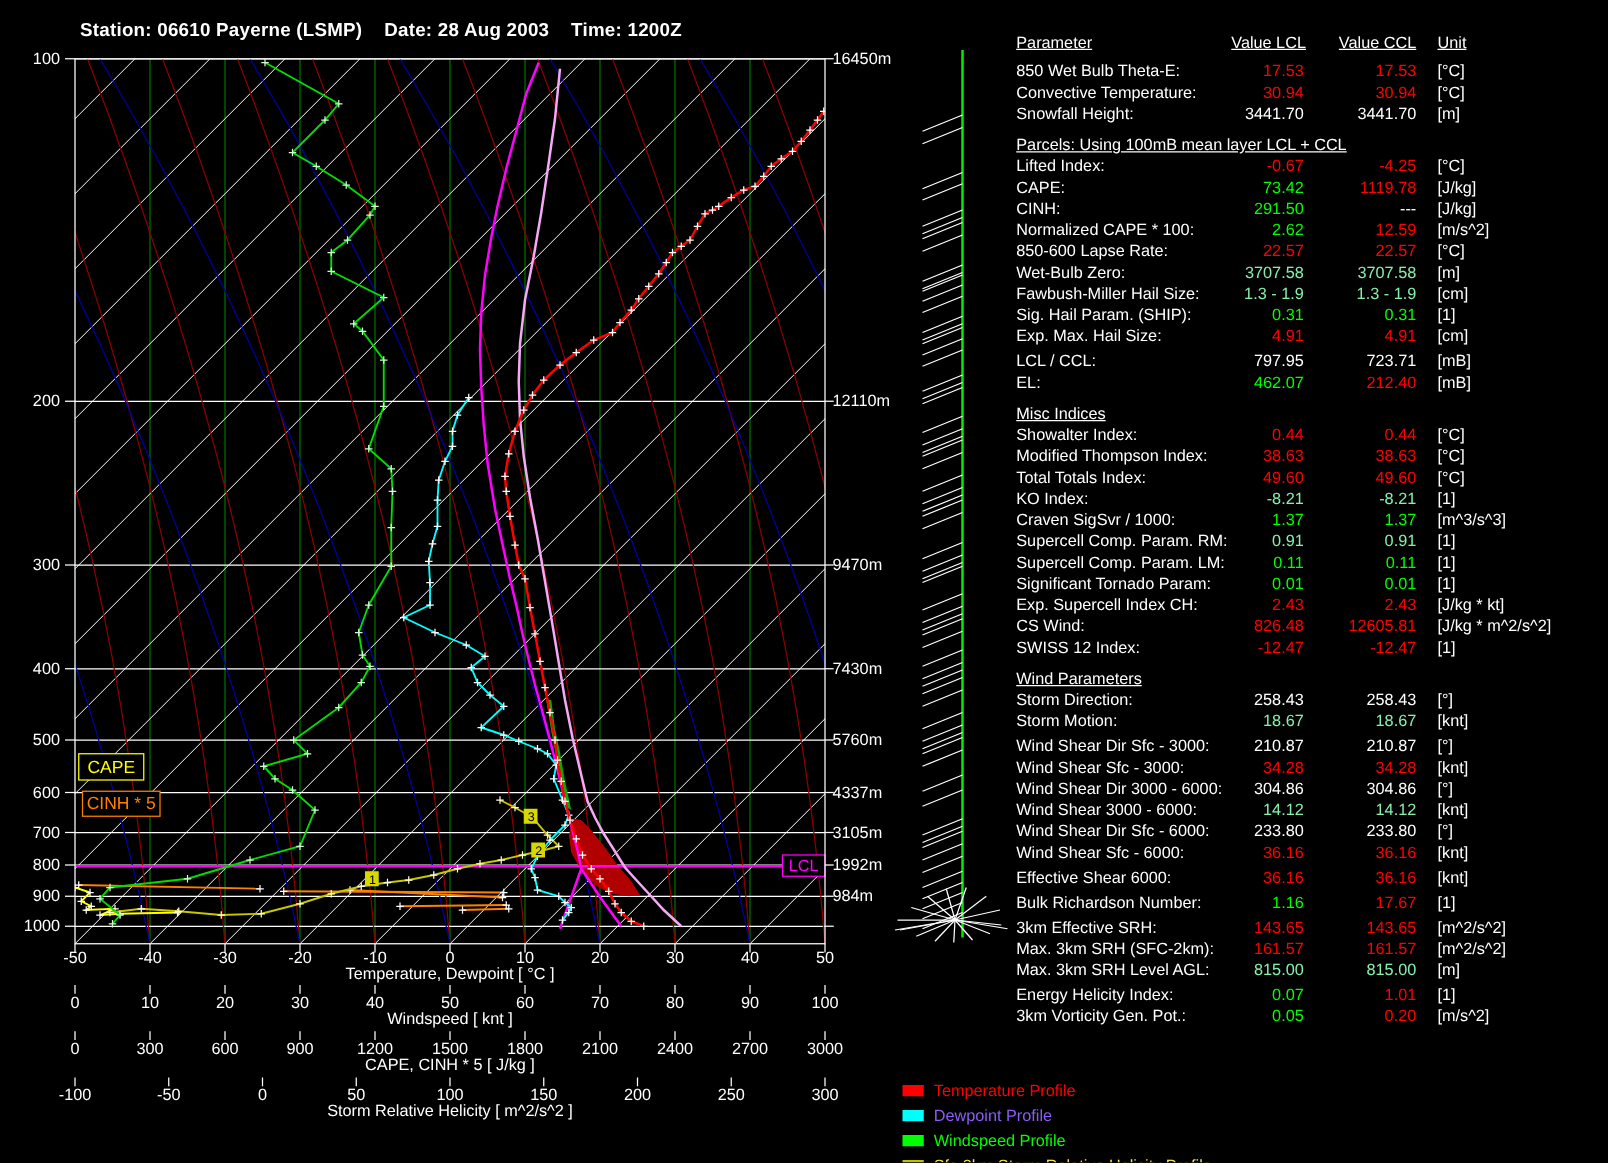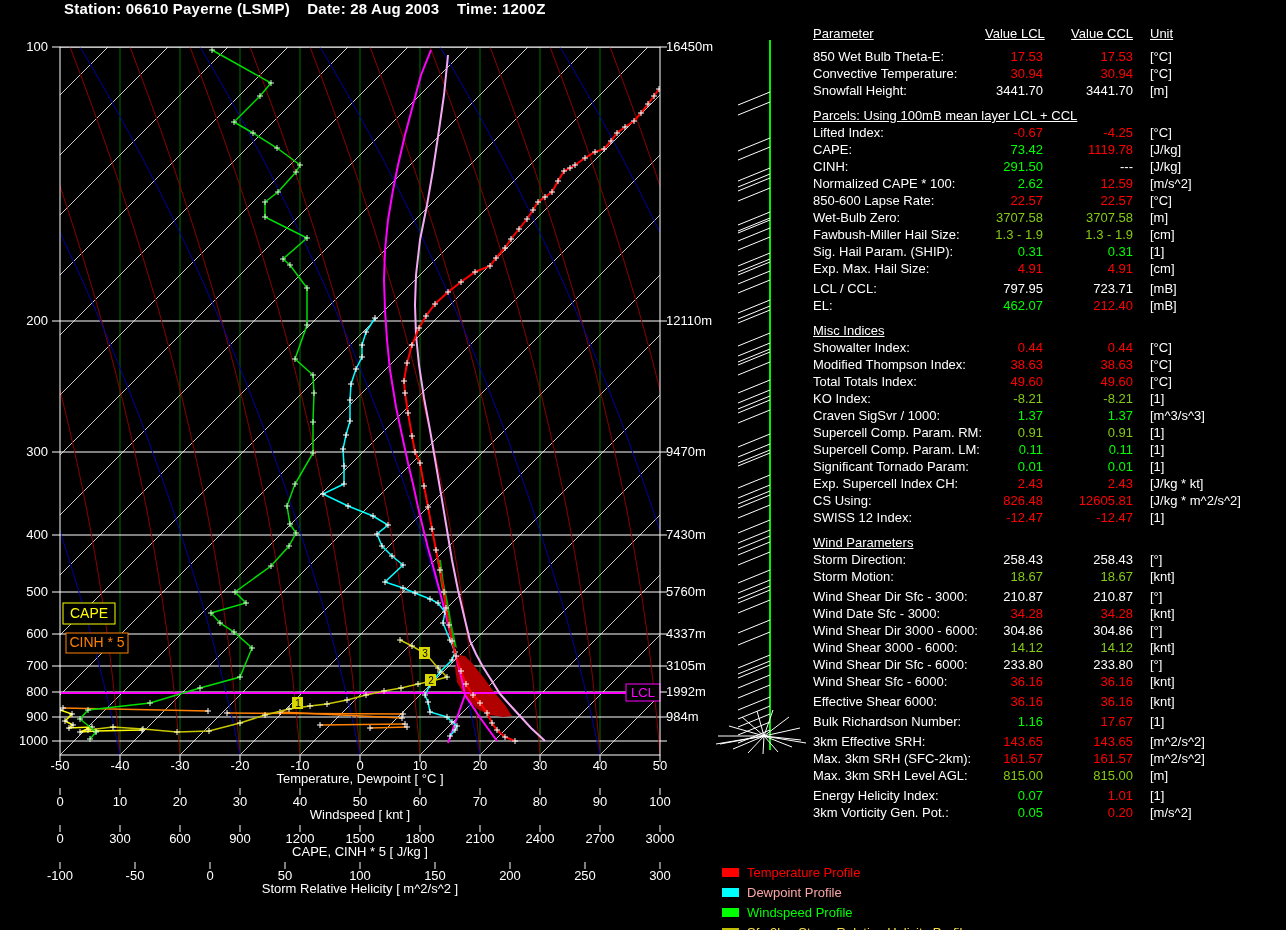--- a/index.html
+++ b/index.html
@@ -1,33 +1,33 @@
 <!DOCTYPE html>
 <html><head>
 <meta charset="utf-8">
 <style>
   html,body{margin:0;padding:0;background:#000;}
   #app{position:relative;width:1286px;height:930px;background:#000;overflow:hidden;
        font-family:"Liberation Sans",sans-serif;}
-  #title{position:absolute;left:64px;top:0;color:#fff;font-size:15px;font-weight:bold;
+  #title{position:absolute;left:64px;top:16px;color:#fff;font-size:15px;font-weight:bold;
          white-space:pre;letter-spacing:0.2px;}
   #chart{position:absolute;left:0;top:0;}
   svg text{font-family:"Liberation Sans",sans-serif;}
   
   #ptable{position:absolute;left:813px;top:25px;width:473px;color:#fff;font-size:13px;}
   .trow{display:flex;height:17px;line-height:17px;white-space:nowrap;}
   .trow.gap{margin-top:3px;}
   .tlabel{width:172px;}
   .tlcl{width:58px;text-align:right;}
   .tccl{width:90px;text-align:right;}
   .tunit{padding-left:17px;text-align:right;}
   .theader{height:17px;line-height:17px;margin-top:8px;text-decoration:underline;}
   .mainhead{margin-top:0;margin-bottom:6px;}
   .mainhead span{text-decoration:underline;}
-  .c-r{color:#FF0000}.c-g{color:#00FF00}.c-y{color:#84cc16}.c-w{color:#FFFFFF}
+  .c-r{color:#FF0000}.c-g{color:#00FF00}.c-y{color:#86efac}.c-w{color:#FFFFFF}
   
   .legendcol{position:absolute;font-size:13px;}
   #legend-left{left:722px;top:865px;}
   #legend-right{left:972px;top:841px;}
   .litem{display:flex;height:20px;line-height:15px;align-items:flex-start;white-space:nowrap;}
   .lswatch{display:inline-block;width:17px;height:9px;margin-top:3px;margin-right:8px;}
 </style>
 </head>
 <body>
 
@@ -514,21 +514,21 @@
         <span class="tccl c-g">0.01</span>
         <span class="tunit c-w">[1]</span>
       </div>
       <div class="trow">
         <span class="tlabel c-w">Exp. Supercell Index CH:</span>
         <span class="tlcl c-r">2.43</span>
         <span class="tccl c-r">2.43</span>
         <span class="tunit c-w">[J/kg * kt]</span>
       </div>
       <div class="trow">
-        <span class="tlabel c-w">CS Using:</span>
+        <span class="tlabel c-w">CS Wind:</span>
         <span class="tlcl c-r">826.48</span>
         <span class="tccl c-r">12605.81</span>
         <span class="tunit c-w">[J/kg * m^2/s^2]</span>
       </div>
       <div class="trow">
         <span class="tlabel c-w">SWISS 12 Index:</span>
         <span class="tlcl c-r">-12.47</span>
         <span class="tccl c-r">-12.47</span>
         <span class="tunit c-w">[1]</span>
       </div>
@@ -545,21 +545,21 @@
         <span class="tccl c-y">18.67</span>
         <span class="tunit c-w">[knt]</span>
       </div>
       <div class="trow gap">
         <span class="tlabel c-w">Wind Shear Dir Sfc - 3000:</span>
         <span class="tlcl c-w">210.87</span>
         <span class="tccl c-w">210.87</span>
         <span class="tunit c-w">[°]</span>
       </div>
       <div class="trow">
-        <span class="tlabel c-w">Wind Date Sfc - 3000:</span>
+        <span class="tlabel c-w">Wind Shear Sfc - 3000:</span>
         <span class="tlcl c-r">34.28</span>
         <span class="tccl c-r">34.28</span>
         <span class="tunit c-w">[knt]</span>
       </div>
       <div class="trow">
         <span class="tlabel c-w">Wind Shear Dir 3000 - 6000:</span>
         <span class="tlcl c-w">304.86</span>
         <span class="tccl c-w">304.86</span>
         <span class="tunit c-w">[°]</span>
       </div>
@@ -624,21 +624,21 @@
         <span class="tunit c-w">[m/s^2]</span>
       </div>
     </div>
   <div id="legend-left" class="legendcol">
       <div class="litem">
         <span class="lswatch" style="background:#FF0000"></span>
         <span style="color:#FF0000">Temperature Profile</span>
       </div>
       <div class="litem">
         <span class="lswatch" style="background:#00FFFF"></span>
-        <span style="color:#fca5a5">Dewpoint Profile</span>
+        <span style="color:#8b5cf6">Dewpoint Profile</span>
       </div>
       <div class="litem">
         <span class="lswatch" style="background:#00FF00"></span>
         <span style="color:#00FF00">Windspeed Profile</span>
       </div>
       <div class="litem">
         <span class="lswatch" style="background:#BFBF00"></span>
         <span style="color:#fde047">Sfc-3km Storm Relative Helicity Profile</span>
       </div>
     </div>

